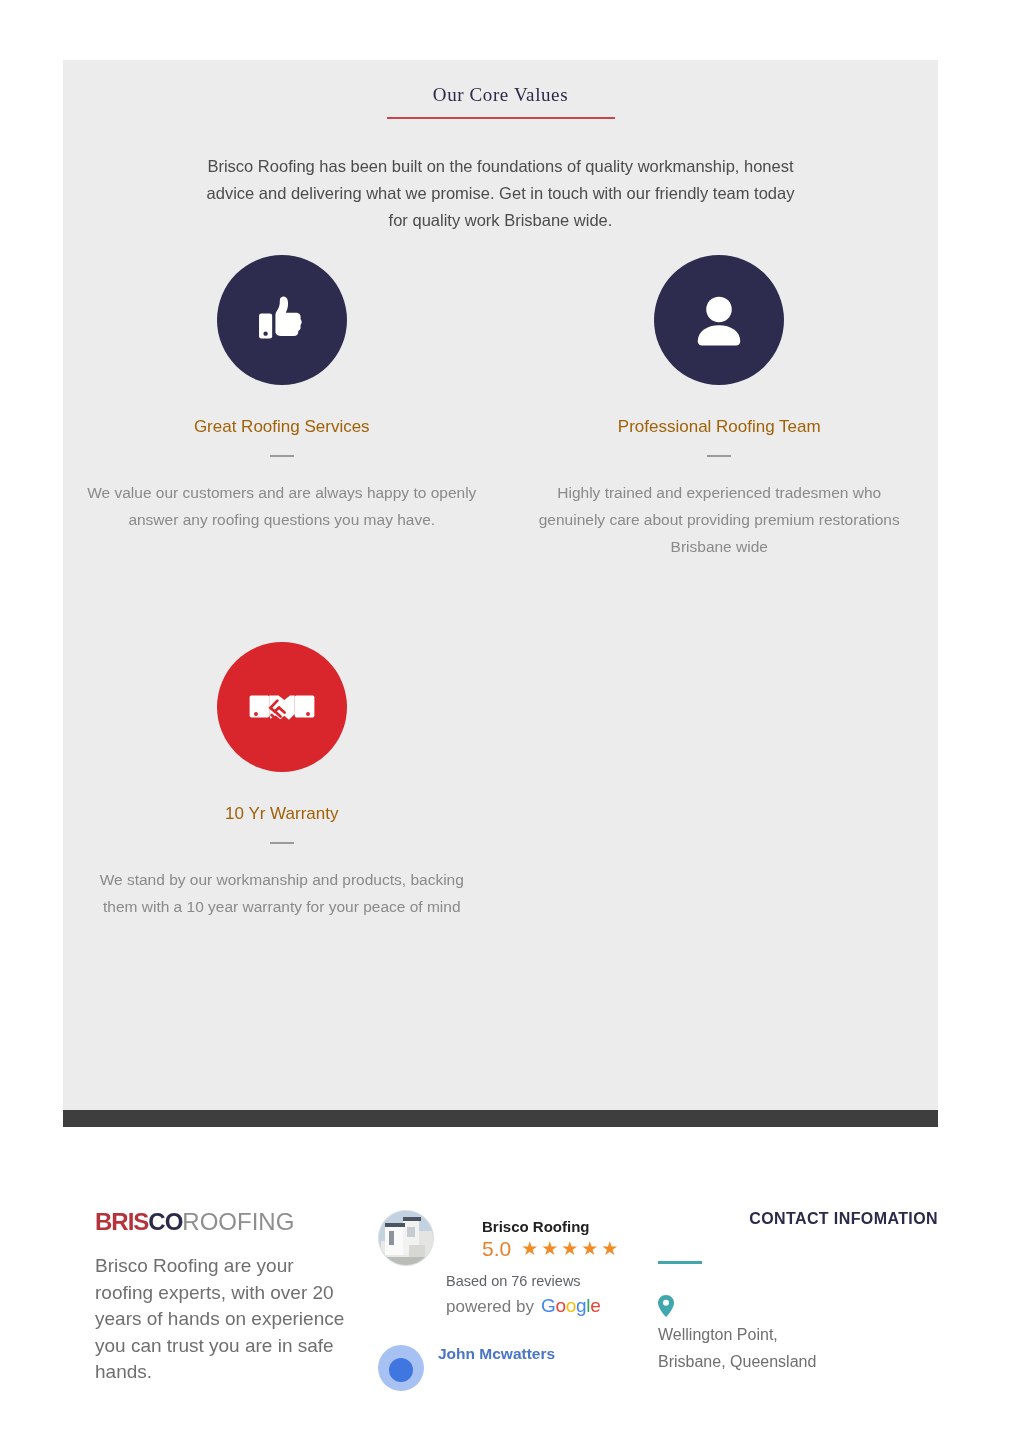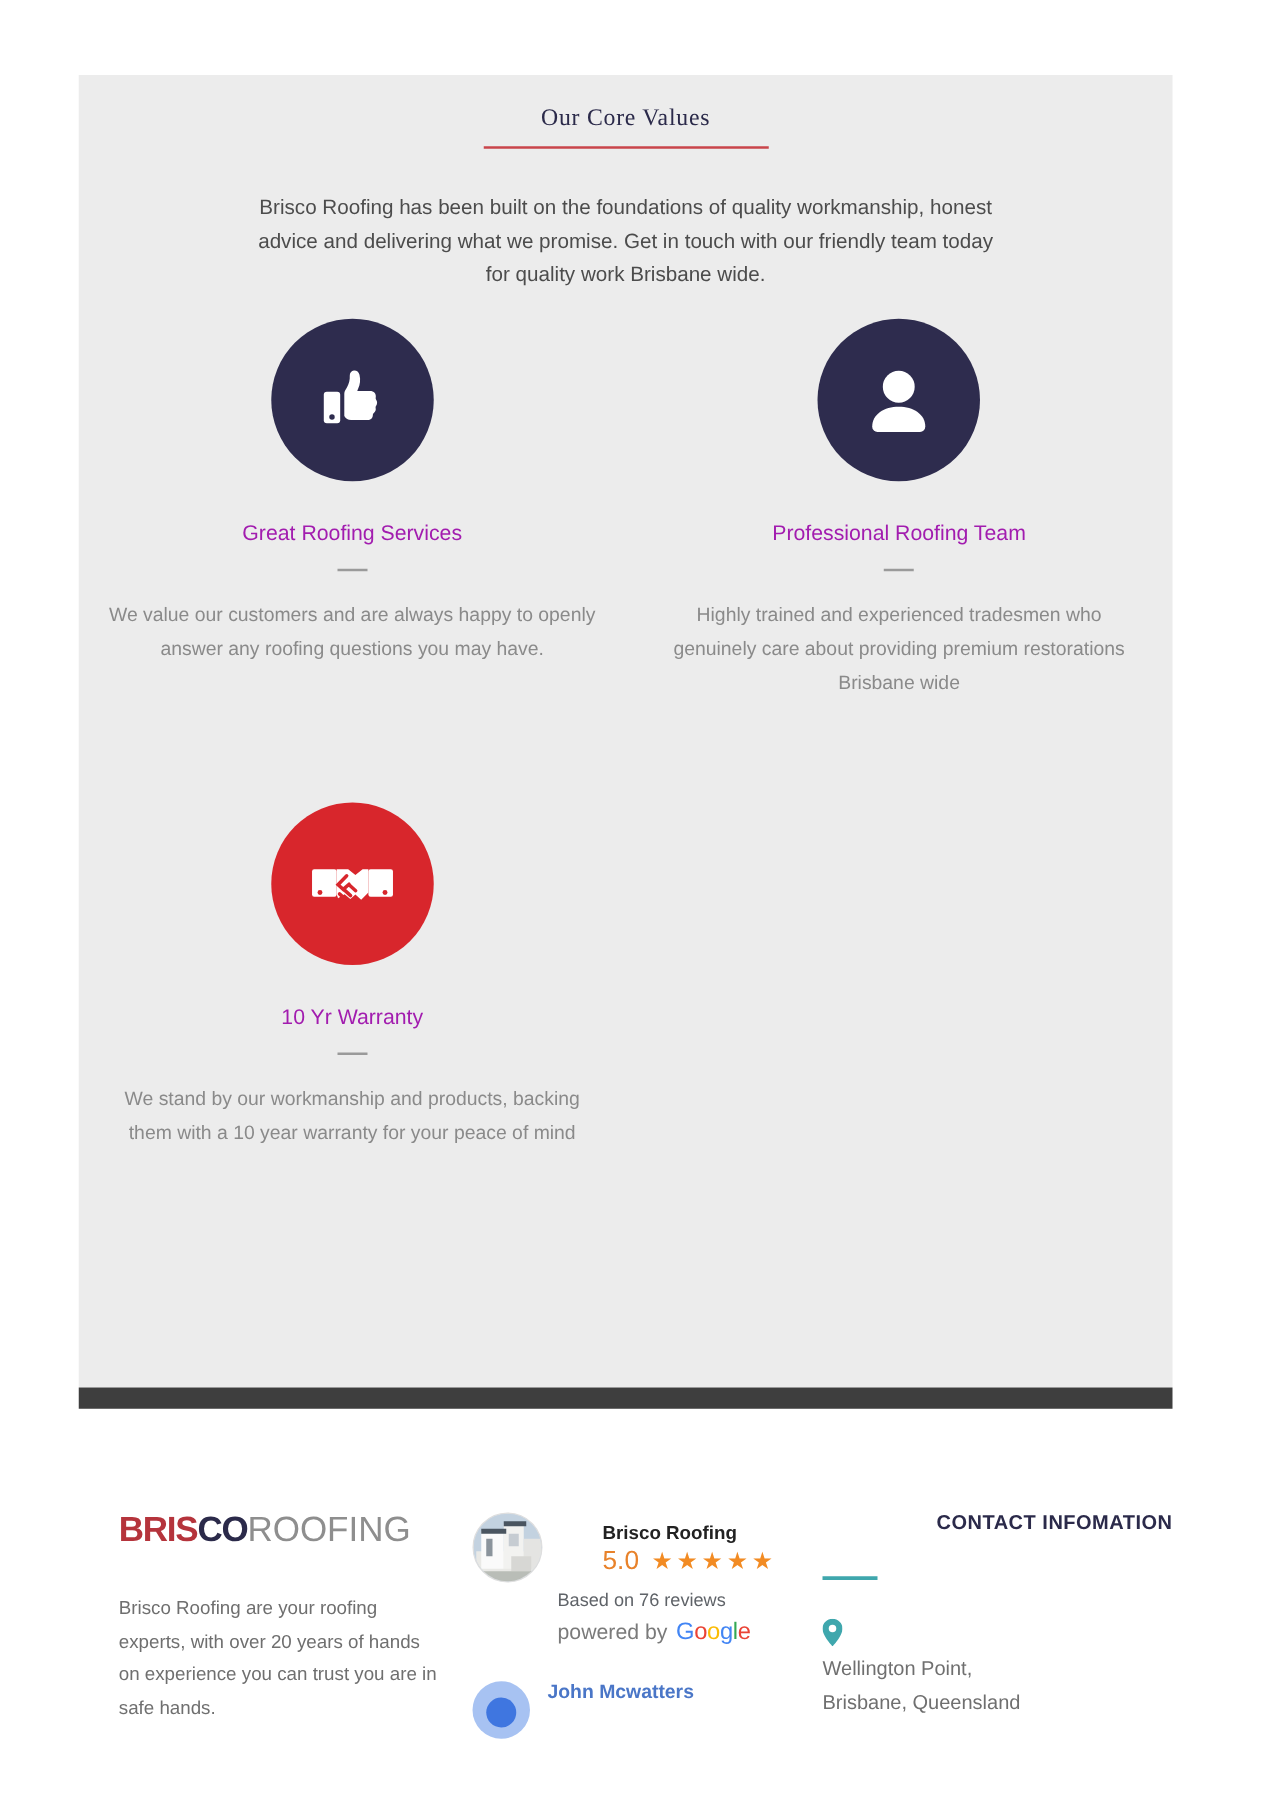--- a/index.html
+++ b/index.html
@@ -71,21 +71,21 @@
     margin: 0 auto 0;
     display: flex; align-items: center; justify-content: center;
   }
   .icon-circle.navy { background: #2e2c4e; }
   .icon-circle.red  { background: #d8262c; }
   .icon-circle svg { display: block; }
 
   .card-title {
     margin-top: 32px;
     font-size: 17px;
-    color: #a21caf;
+    color: #a16207;
     font-weight: 400;
   }
   .card-rule {
     width: 24px; height: 2px;
     background: #9a9a9a;
     margin: 18px auto 0;
   }
   .card-text {
     margin-top: 22px;
     font-size: 15.5px;
@@ -97,31 +97,31 @@
   .footer {
     position: absolute;
     left: 0; top: 1180px;
     width: 1024px; height: 269px;
     background: #fff;
   }
   .footer-col { position: absolute; }
 
   .col-brand { left: 95px; top: 30px; width: 260px; }
   .logo {
-    font-size: 28px; font-weight: bold;
+    font-size: 24px; font-weight: bold;
     letter-spacing: -1px;
     white-space: nowrap;
     line-height: 1;
   }
   .logo .bris { color: #b5343c; }
   .logo .co   { color: #2b2a4a; }
   .logo .roofing { color: #8e8e8e; font-weight: 400; letter-spacing: 0px; }
   .brand-text {
-    margin-top: 36px;
-    font-size: 15px;
+    margin-top: 19px;
+    font-size: 19px;
     line-height: 26.5px;
     color: #6f6f6f;
   }
 
   .col-reviews { left: 378px; top: 30px; width: 250px; }
   .rev-head { display: flex; align-items: center; gap: 36px; }
   .rev-avatar {
     width: 56px; height: 56px; border-radius: 50%;
     overflow: hidden; flex: 0 0 56px; margin-right: 12px;
     border: 1px solid #dedede; background: #cfd9e4;

